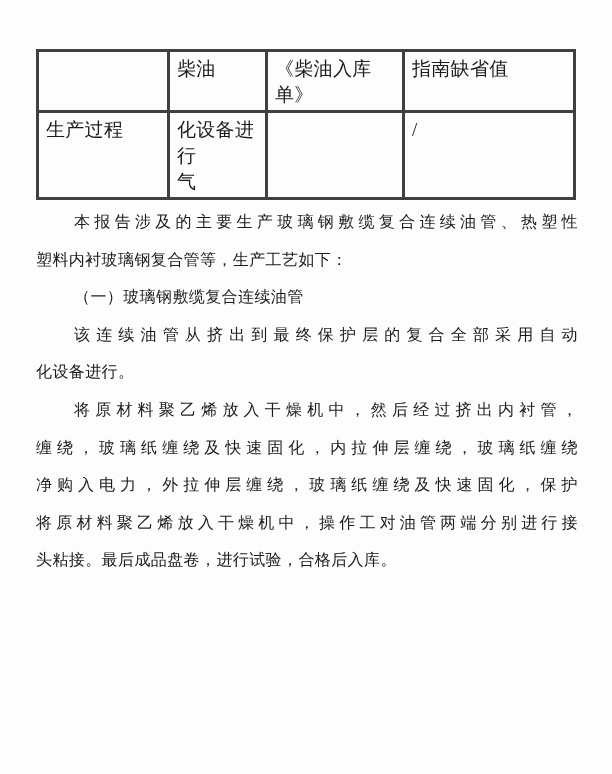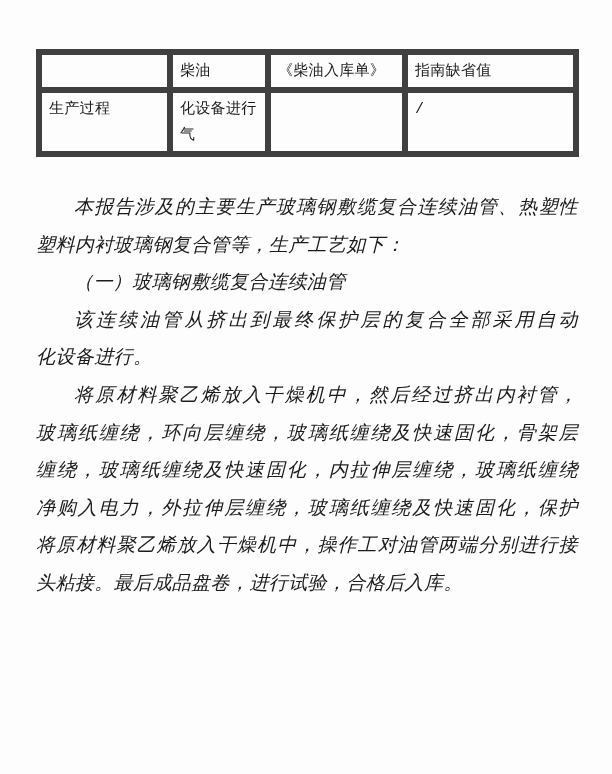--- a/index.html
+++ b/index.html
@@ -18,43 +18,41 @@
   
   .doc-table {
     position: absolute;
     left: 36px;
     top: 49px;
     width: 537px;
     border-collapse: collapse;
     table-layout: fixed;
   }
   .doc-table td {
-    border: 6px solid #404040;
+    border: 3px solid #404040;
     vertical-align: top;
-    font-size: 15px;
+    font-size: 19px;
     line-height: 26px;
     padding: 4px 7px 2px 7px;
     white-space: pre-line;
     letter-spacing: 0.3px;
     overflow: hidden;
-    font-family: Liberation Mono, monospace;
   }
   .row-header  { height: 33px; }
   .row-mid     { height: 53px; border-radius: 20px; }
   .row-bottom  { height: 61px; }
   
   .text-block {
     position: absolute;
     left: 36px;
-    top: 188px;
+    top: 203px;
     width: 542px;
-    font-size: 19px;
+    font-size: 16px;
     line-height: 37.6px;
     letter-spacing: 0.4px;
-    font-style: italic;
   }
   .text-line {
     height: 37.6px;
     white-space: nowrap;
   }
   .text-line.indent {
     text-indent: 38px;
   }
   .text-line.just {
     white-space: normal;
@@ -89,18 +87,17 @@
   </tbody>
 </table>
 
 <div class="text-block">
   <div class="text-line indent just">本报告涉及的主要生产玻璃钢敷缆复合连续油管、热塑性</div>
   <div class="text-line">塑料内衬玻璃钢复合管等，生产工艺如下：</div>
   <div class="text-line indent">（一）玻璃钢敷缆复合连续油管</div>
   <div class="text-line indent just">该连续油管从挤出到最终保护层的复合全部采用自动</div>
   <div class="text-line">化设备进行。</div>
   <div class="text-line indent just">将原材料聚乙烯放入干燥机中，然后经过挤出内衬管，</div>
-  <div class="text-line just">玻璃纸缠绕，环向层缠绕，玻璃纸缠绕及快速固化，骨架层</div>
   <div class="text-line just">缠绕，玻璃纸缠绕及快速固化，内拉伸层缠绕，玻璃纸缠绕</div>
   <div class="text-line just">净购入电力，外拉伸层缠绕，玻璃纸缠绕及快速固化，保护</div>
   <div class="text-line just">将原材料聚乙烯放入干燥机中，操作工对油管两端分别进行接</div>
   <div class="text-line">头粘接。最后成品盘卷，进行试验，合格后入库。</div>
 </div>
 
 </body></html>

